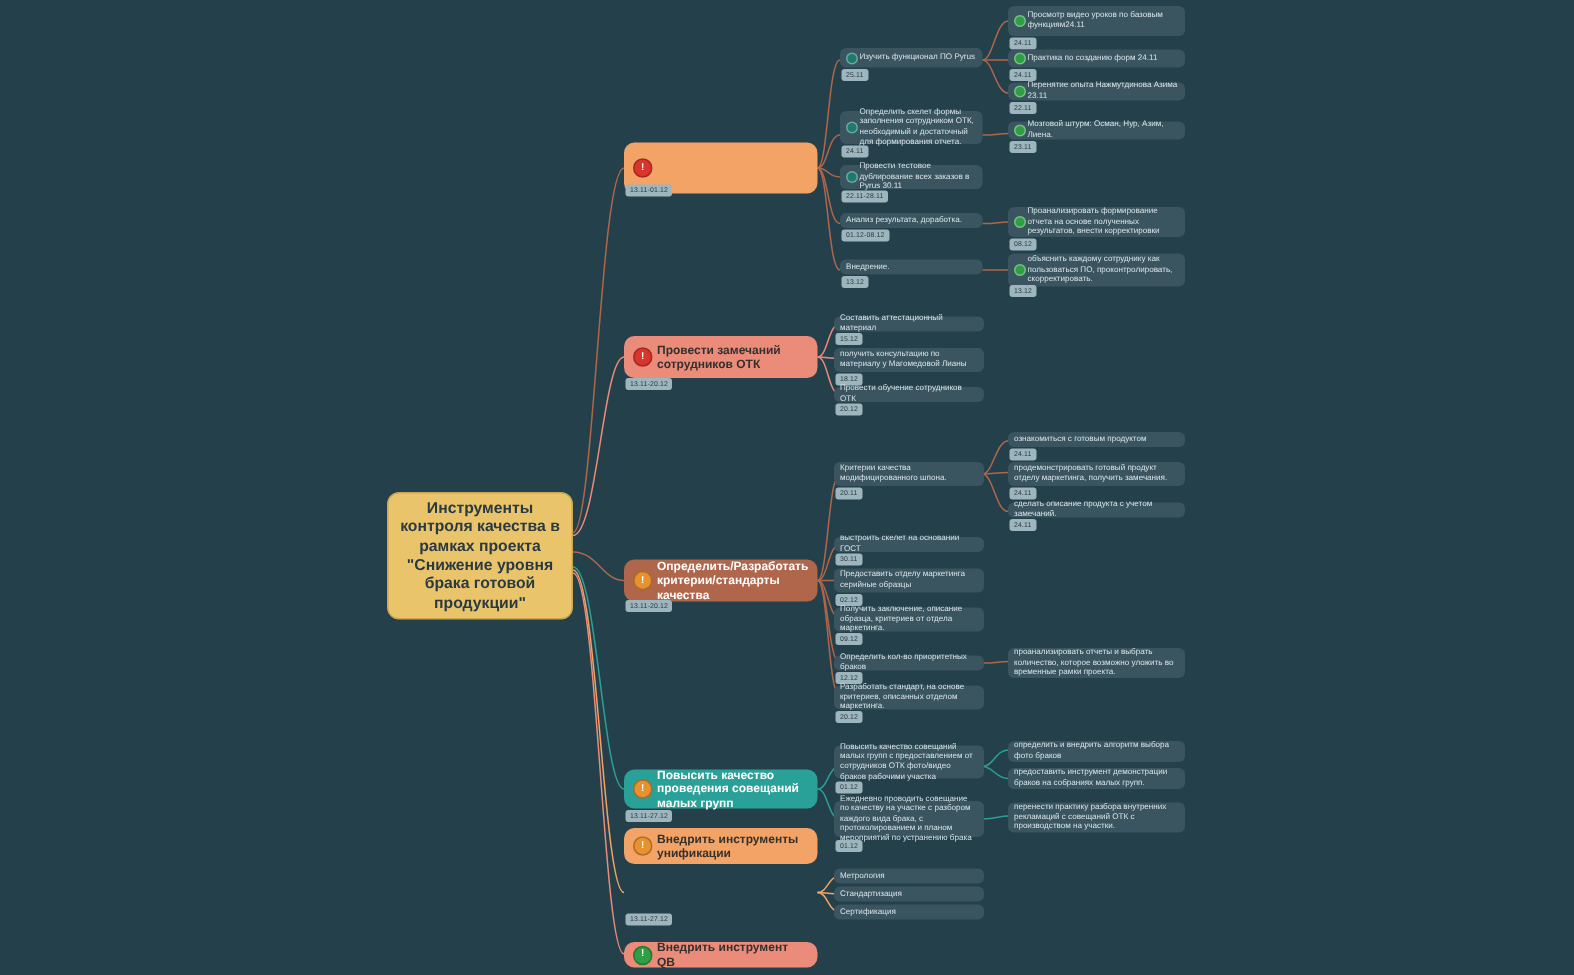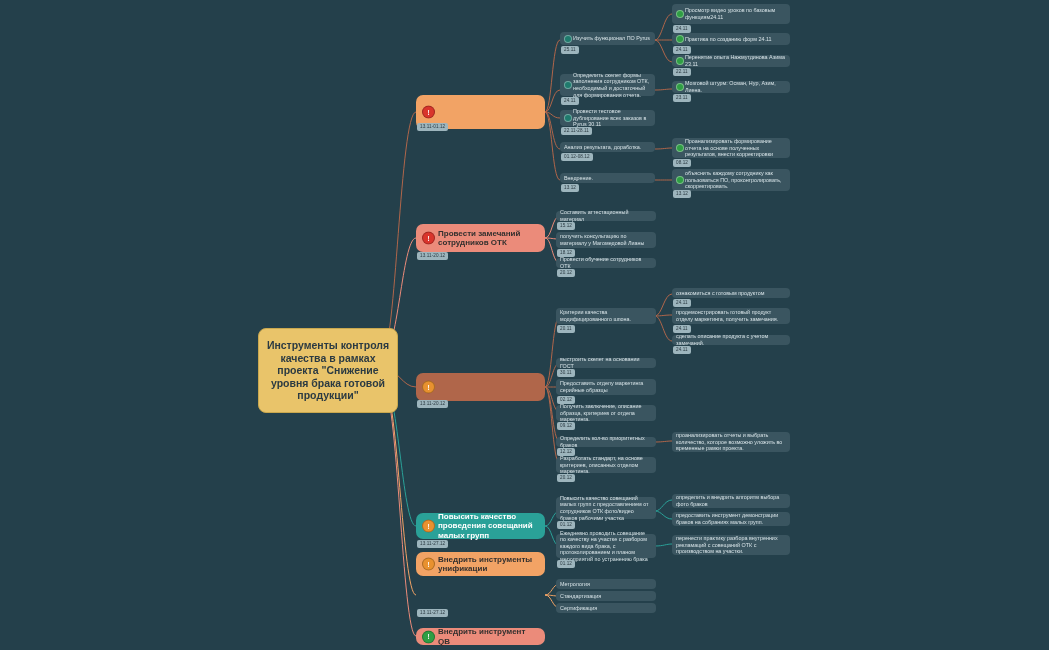--- a/index.html
+++ b/index.html
@@ -12,21 +12,21 @@
   }
   #canvas{position:absolute;left:0;top:0;width:1049px;height:650px;}
   svg.links{position:absolute;left:0;top:0;width:1049px;height:650px;pointer-events:none;}
 
   .node{position:absolute;box-sizing:border-box;border-radius:6px;
         display:flex;align-items:center;}
   .node .txt{display:block;}
 
   
   .root{
-    left:258px;top:328px;width:140px;height:85px;
+    left:258px;top:328px;width:124px;height:85px;
     background:#e9c46a;border:1px solid #c9a84f;border-radius:8px;
     color:#2b3a42;font-weight:bold;font-size:10.5px;line-height:12.6px;
     text-align:center;justify-content:flex-start;padding:4px 6px;
   }
 
   
   .l1{
     left:416px;width:129px;border-radius:7px;
     font-size:8px;font-weight:bold;line-height:9.5px;
     color:#ffffff;padding:5px 6px 5px 22px;
@@ -224,20 +224,21 @@
   </div>
   <div class="chip" style="left:557px;top:249px;">18.12</div>
 
   <div class="n2" style="left:556px;top:258px;width:100px;height:10px;">
     <span class="txt">Провести обучение сотрудников ОТК</span>
   </div>
   <div class="chip" style="left:557px;top:269px;">20.12</div>
 
   <div class="node l1 c-brown" style="top:373px;height:28px;">
     <span class="marker m-orange">!</span>
+    <span class="txt">Определить/Разработать критерии/стандарты качества</span>
   </div>
   <div class="chip" style="left:417px;top:400px;">13.11-20.12</div>
 
   <div class="n2" style="left:556px;top:308px;width:100px;height:16px;">
     <span class="txt">Критерии качества модифицированного шпона.</span>
   </div>
   <div class="chip" style="left:557px;top:325px;">20.11</div>
 
   <div class="n2" style="left:672px;top:288px;width:118px;height:10px;">
     <span class="txt">ознакомиться с готовым продуктом</span>

